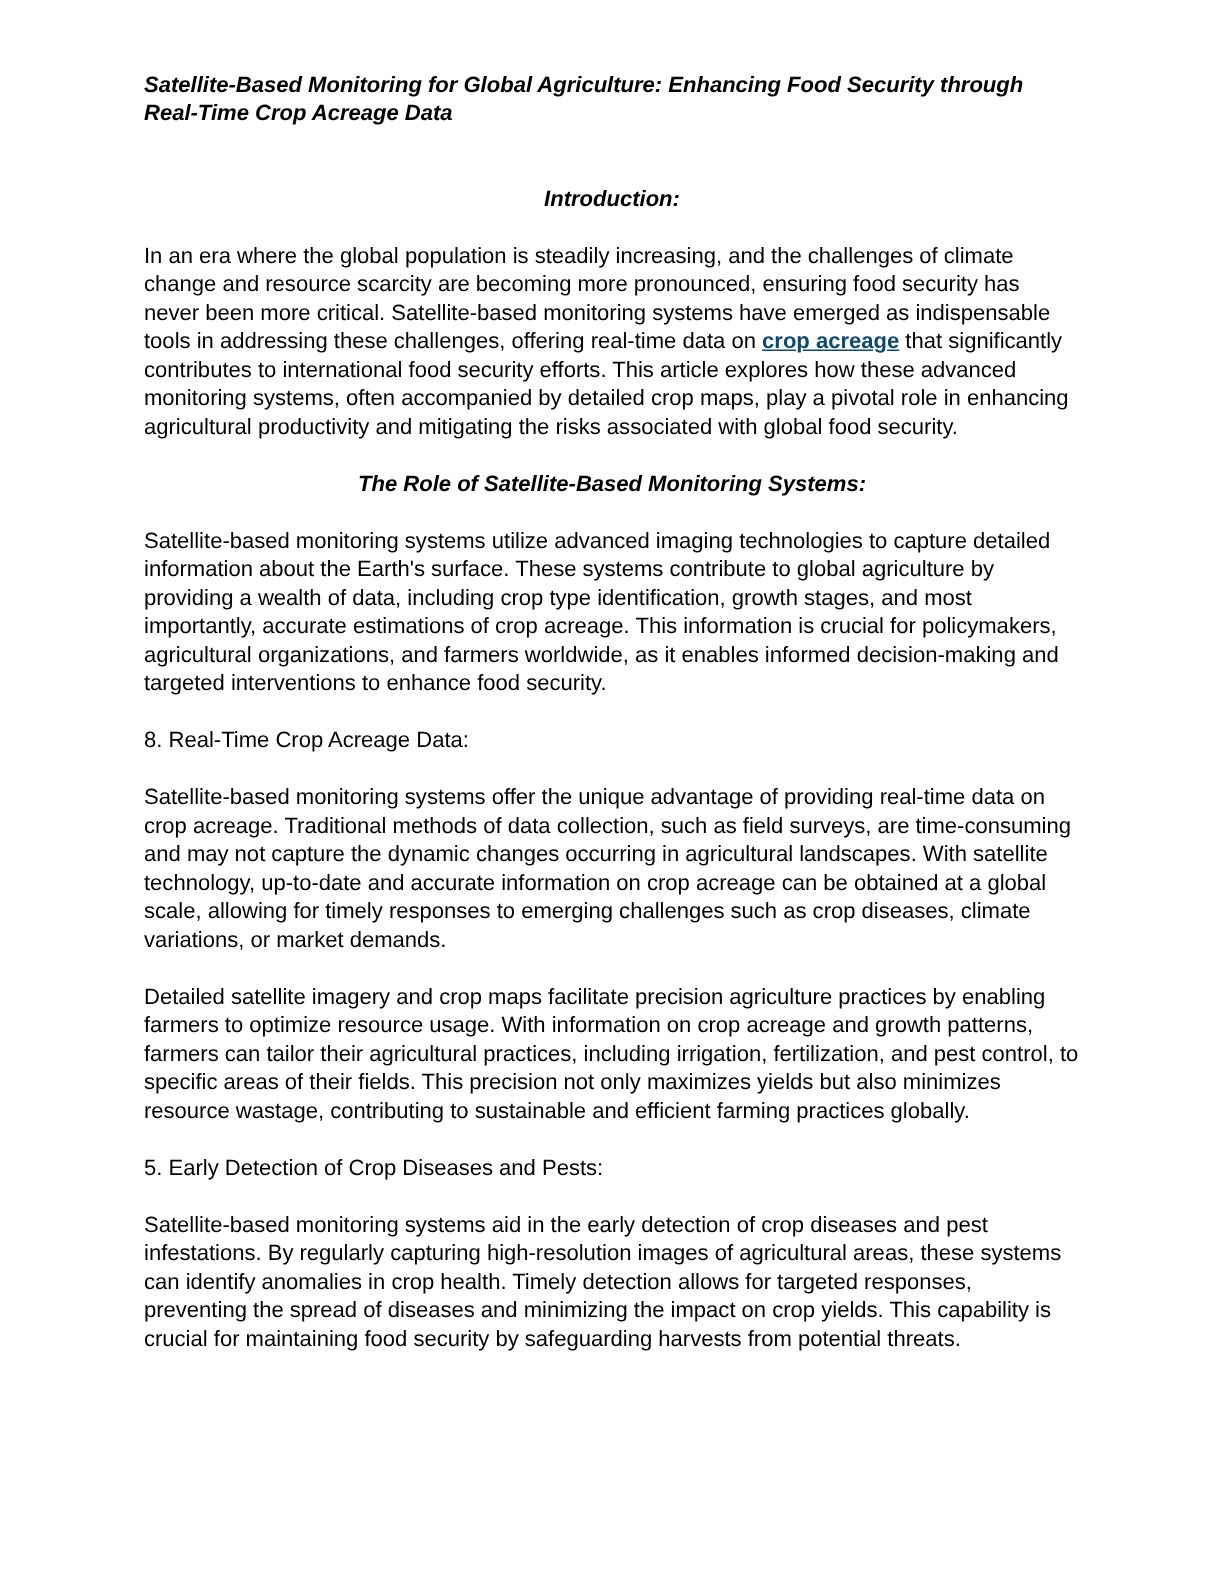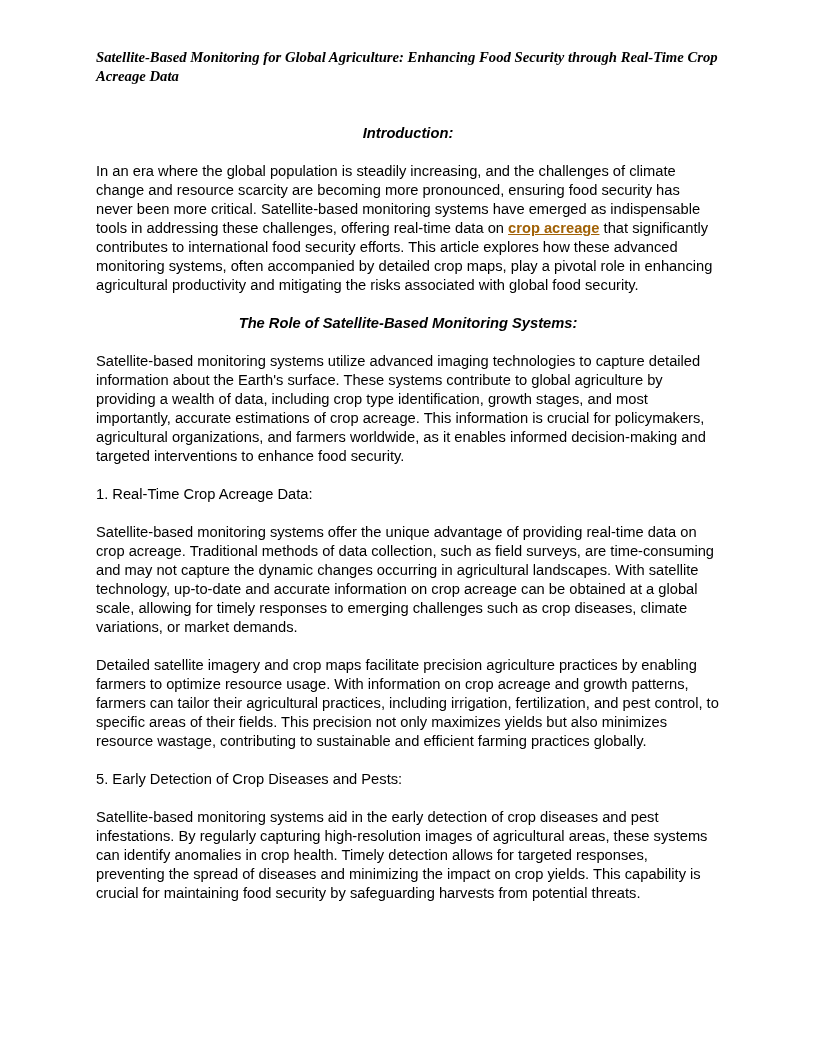--- a/index.html
+++ b/index.html
@@ -23,60 +23,59 @@
     padding: 48px 96px 40px 96px;
     overflow: hidden;
     background: #ffffff;
   }
   .doc-title {
     font-weight: bold;
     font-style: italic;
     margin: 0 0 38px 0;
     font-size: 14.7px;
     line-height: 19px;
-    font-family: Liberation Serif, serif;
   }
   .section-heading {
     font-weight: bold;
     font-style: italic;
     margin: 0 0 19px 0;
     font-size: 14.7px;
     line-height: 19px;
     text-align: center;
   }
   .numbered-heading {
     font-weight: normal;
     margin: 0 0 19px 0;
   }
   p.para {
     margin: 0 0 19px 0;
   }
   a.doc-link {
-    color: #a16207;
+    color: #0c4a6e;
     font-weight: bold;
     text-decoration: underline;
     cursor: pointer;
   }
 </style>
 </head>
 <body>
 
 <div class="page">
 
   <h1 class="doc-title">Satellite-Based Monitoring for Global Agriculture: Enhancing Food Security through Real-Time Crop Acreage Data</h1>
 
   <h2 class="section-heading">Introduction:</h2>
 
   <p class="para"><span>In an era where the global population is steadily increasing, and the challenges of climate change and resource scarcity are becoming more pronounced, ensuring food security has never been more critical. Satellite-based monitoring systems have emerged as indispensable tools in addressing these challenges, offering real-time data on </span><a class="doc-link" href="#">crop acreage</a><span> that significantly contributes to international food security efforts. This article explores how these advanced monitoring systems, often accompanied by detailed crop maps, play a pivotal role in enhancing agricultural productivity and mitigating the risks associated with global food security.</span></p>
 
   <h2 class="section-heading">The Role of Satellite-Based Monitoring Systems:</h2>
 
   <p class="para">Satellite-based monitoring systems utilize advanced imaging technologies to capture detailed information about the Earth's surface. These systems contribute to global agriculture by providing a wealth of data, including crop type identification, growth stages, and most importantly, accurate estimations of crop acreage. This information is crucial for policymakers, agricultural organizations, and farmers worldwide, as it enables informed decision-making and targeted interventions to enhance food security.</p>
 
-  <p class="numbered-heading">1. Real-Time Crop Acreage Data:</p>
+  <p class="numbered-heading">8. Real-Time Crop Acreage Data:</p>
 
   <p class="para">Satellite-based monitoring systems offer the unique advantage of providing real-time data on crop acreage. Traditional methods of data collection, such as field surveys, are time-consuming and may not capture the dynamic changes occurring in agricultural landscapes. With satellite technology, up-to-date and accurate information on crop acreage can be obtained at a global scale, allowing for timely responses to emerging challenges such as crop diseases, climate variations, or market demands.</p>
 
 
   <p class="para">Detailed satellite imagery and crop maps facilitate precision agriculture practices by enabling farmers to optimize resource usage. With information on crop acreage and growth patterns, farmers can tailor their agricultural practices, including irrigation, fertilization, and pest control, to specific areas of their fields. This precision not only maximizes yields but also minimizes resource wastage, contributing to sustainable and efficient farming practices globally.</p>
 
   <p class="numbered-heading">5. Early Detection of Crop Diseases and Pests:</p>
 
   <p class="para">Satellite-based monitoring systems aid in the early detection of crop diseases and pest infestations. By regularly capturing high-resolution images of agricultural areas, these systems can identify anomalies in crop health. Timely detection allows for targeted responses, preventing the spread of diseases and minimizing the impact on crop yields. This capability is crucial for maintaining food security by safeguarding harvests from potential threats.</p>
 

